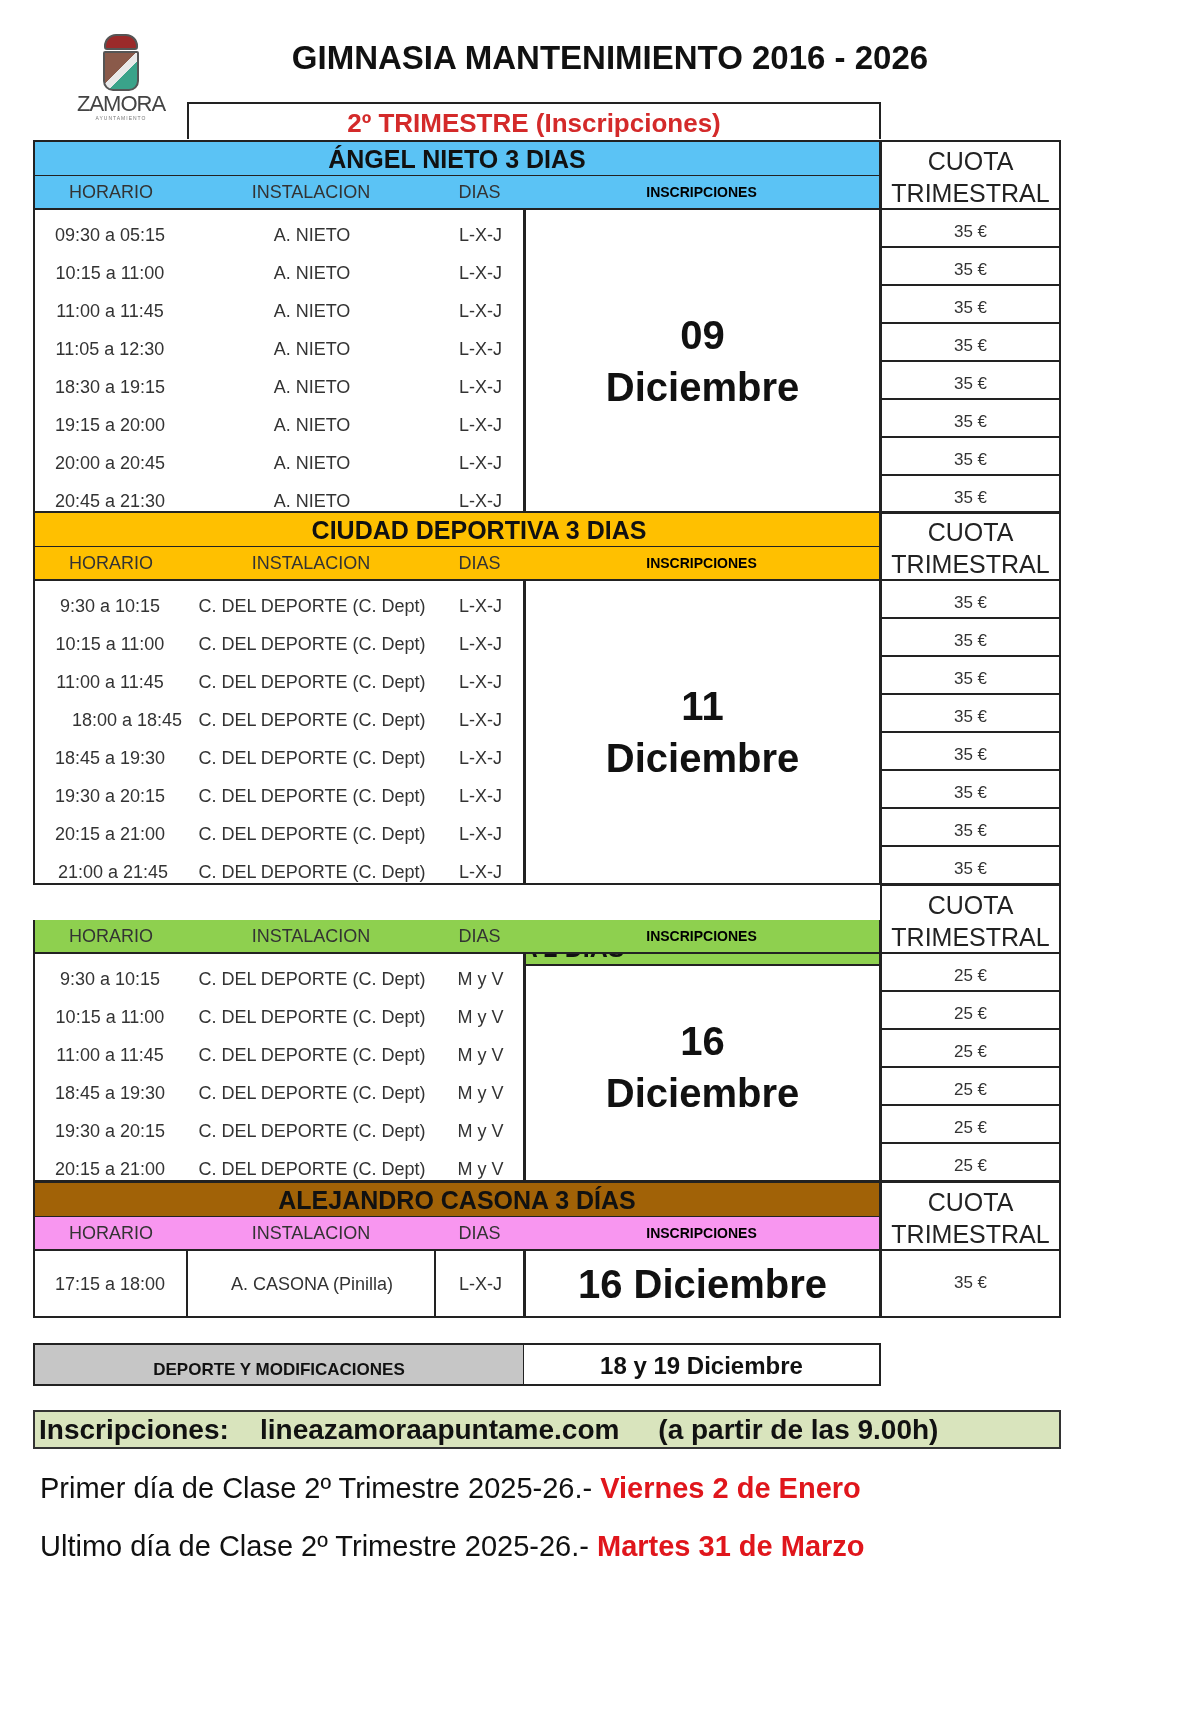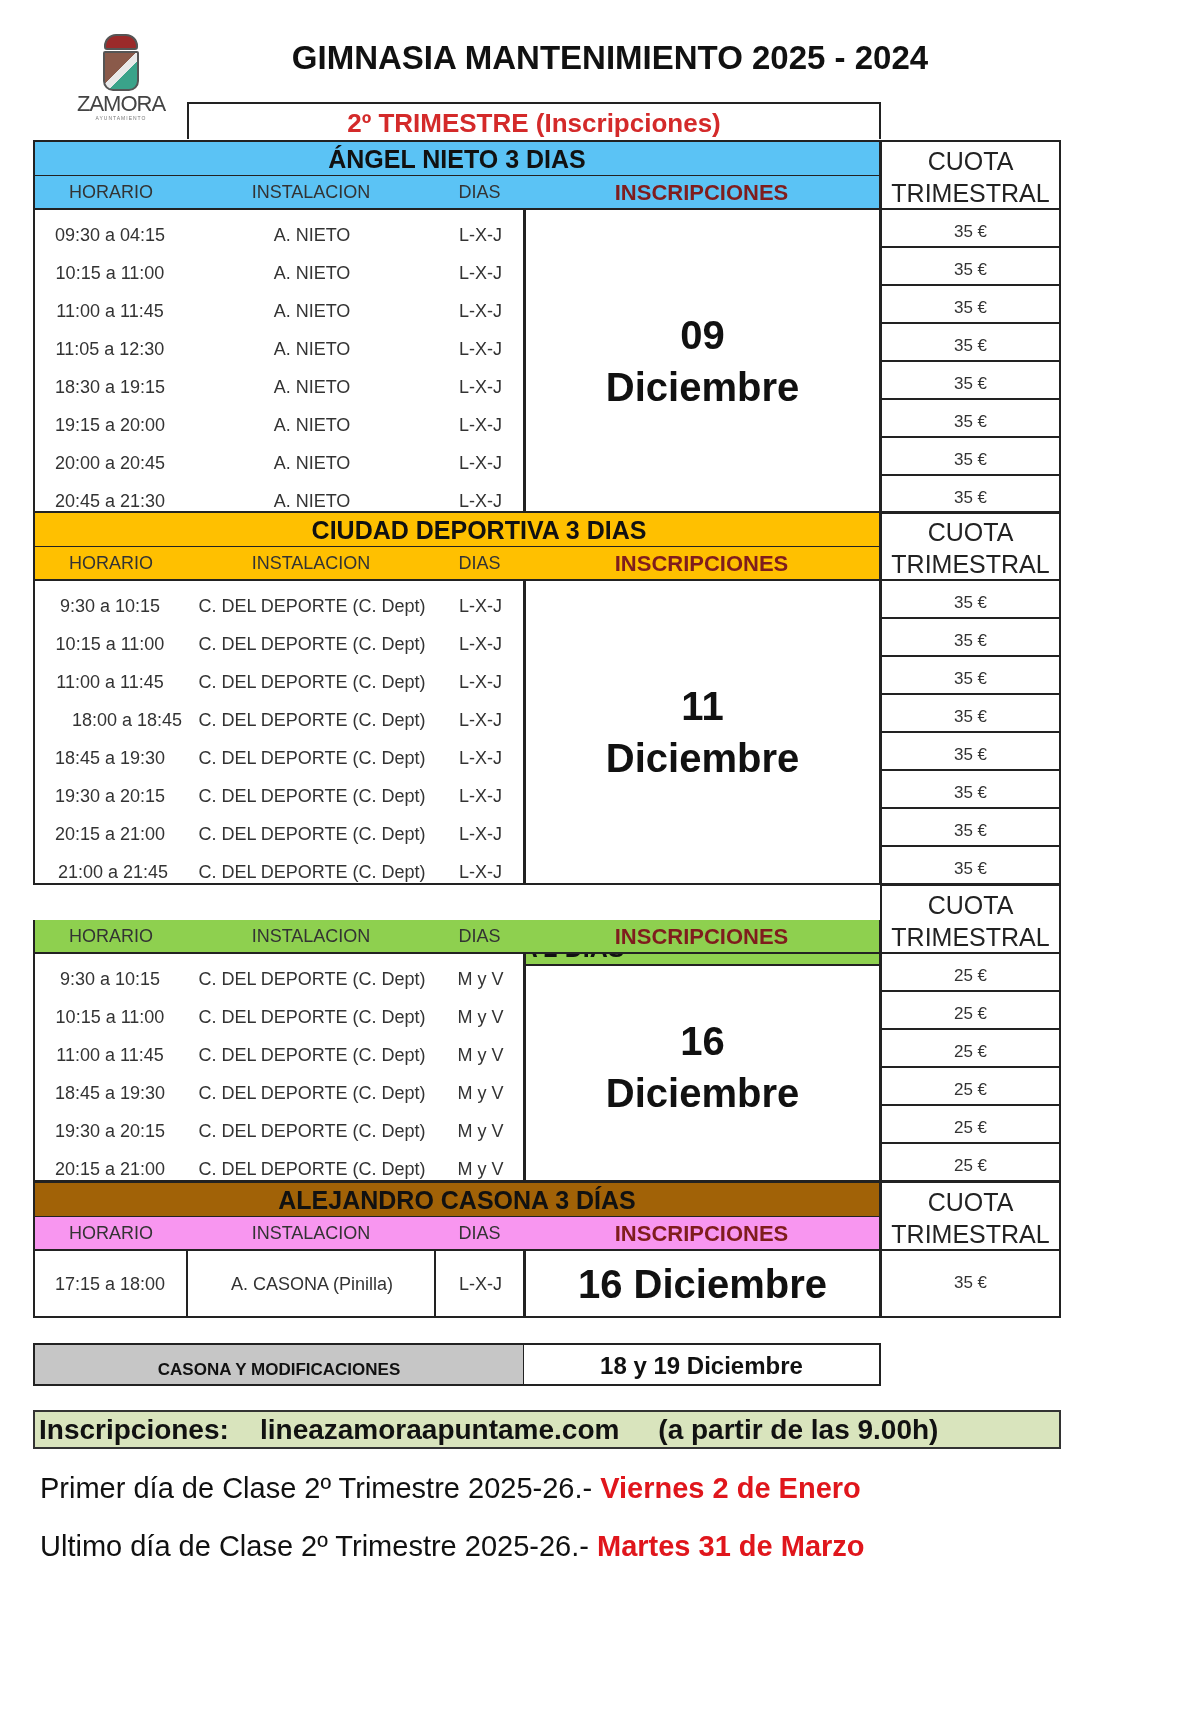--- a/index.html
+++ b/index.html
@@ -9,21 +9,21 @@
   .logo { left:66px; top:34px; width:110px; height:90px; text-align:center; }
   .logo .crown { width:30px; height:12px; margin:0 auto; background:#9b2a2a; border-radius:12px 12px 3px 3px; border:2px solid #555; }
   .logo .shield { width:32px; height:36px; margin:1px auto 0; border:2px solid #555; background:linear-gradient(135deg,#8a5a4a 0 45%, #e9e9e9 45% 60%, #3aa38a 60% 100%); border-radius:2px 2px 10px 10px; }
   .logo .name { font-size:22px; color:#444; letter-spacing:-1px; margin-top:2px; line-height:22px; }
   .logo .sub { font-size:5px; color:#777; letter-spacing:1px; }
   .title { left:270px; top:38px; width:680px; height:40px; text-align:center; font-size:33px; font-weight:bold; color:#111; line-height:40px; }
   .trim { left:187px; top:102px; width:694px; height:37px; border:2px solid #222; border-bottom:none; text-align:center; color:#d42a2a; font-weight:bold; font-size:26px; line-height:38px; }
 
   .sec-head { left:33px; width:848px; height:37px; border:2px solid #222; text-align:center; font-weight:bold; font-size:25px; line-height:34px; color:#111; }
   .colhdr { height:34px; border:2px solid #222; border-top:none; text-align:center; font-size:18px; line-height:33px; color:#333; }
-  .colhdr.bold { font-weight:bold; font-size:22px; color:#7f1d1d; }
+  .colhdr.bold { font-weight:bold; font-size:14px; color:#000000; }
   .cuota { left:880px; width:181px; height:70px; border:2px solid #222; text-align:center; font-size:25px; line-height:32px; padding-top:3px; color:#222; }
   .body-box { left:33px; border:2px solid #222; border-top:none; background:#fff; }
   .cell { font-size:18px; color:#333; text-align:center; line-height:38px; height:38px; }
   .fee { left:880px; width:181px; height:38px; border:2px solid #222; border-top:none; text-align:center; font-size:17px; line-height:44px; color:#333; }
   .insc { left:524px; width:357px; border:2px solid #222; border-top:none; text-align:center; font-weight:bold; color:#111; display:flex; flex-direction:column; justify-content:center; align-items:center; font-size:40px; line-height:52px; }
   .vline { width:2px; background:#222; }
 
   .cambios-l { left:33px; top:1343px; width:492px; height:43px; background:#c6c6c6; border:2px solid #222; text-align:center; font-weight:bold; font-size:17px; line-height:50px; color:#111; }
   .cambios-r { left:524px; top:1343px; width:357px; height:43px; background:#fff; border:2px solid #222; border-left:none; text-align:center; font-weight:bold; font-size:24px; line-height:42px; color:#111; }
   .web { left:33px; top:1410px; width:1028px; height:39px; background:#d9e4bd; border:2px solid #333; font-weight:bold; font-size:28px; line-height:35px; color:#111; padding-left:4px; white-space:pre; }
@@ -33,35 +33,35 @@
 </head>
 <body>
 
 <div class="abs logo">
   <div class="crown"></div>
   <div class="shield"></div>
   <div class="name">ZAMORA</div>
   <div class="sub">AYUNTAMIENTO</div>
 </div>
 
-<div class="abs title">GIMNASIA MANTENIMIENTO 2025 - 2024</div>
+<div class="abs title">GIMNASIA MANTENIMIENTO 2016 - 2026</div>
 <div class="abs trim">2º TRIMESTRE (Inscripciones)</div>
 
 <div id="sections">
     <div class="abs sec-head" style="top:140px;background:#5bc3f5;">ÁNGEL NIETO 3 DIAS</div>
     <div class="abs cuota" style="top:140px;">
       <div>CUOTA</div>
       <div>TRIMESTRAL</div>
     </div>
     <div class="abs colhdr" style="left:33px;top:176px;width:156px;background:#5bc3f5;">HORARIO</div>
     <div class="abs colhdr" style="left:187px;top:176px;width:250px;background:#5bc3f5;border-left:none;">INSTALACION</div>
     <div class="abs colhdr" style="left:435px;top:176px;width:91px;background:#5bc3f5;border-left:none;">DIAS</div>
     <div class="abs colhdr bold" style="left:524px;top:176px;width:357px;background:#5bc3f5;border-left:none;">INSCRIPCIONES</div>
     <div class="abs body-box" style="top:210px;width:492px;height:304px;"></div>
-    <div class="abs cell" style="left:40px;top:216px;width:140px;">09:30 a 04:15</div>
+    <div class="abs cell" style="left:40px;top:216px;width:140px;">09:30 a 05:15</div>
     <div class="abs cell" style="left:187px;top:216px;width:250px;">A. NIETO</div>
     <div class="abs cell" style="left:437px;top:216px;width:87px;">L-X-J</div>
     <div class="abs fee" style="top:210px;height:38px;">35 €</div>
     <div class="abs cell" style="left:40px;top:254px;width:140px;">10:15 a 11:00</div>
     <div class="abs cell" style="left:187px;top:254px;width:250px;">A. NIETO</div>
     <div class="abs cell" style="left:437px;top:254px;width:87px;">L-X-J</div>
     <div class="abs fee" style="top:248px;height:38px;">35 €</div>
     <div class="abs cell" style="left:40px;top:292px;width:140px;">11:00 a 11:45</div>
     <div class="abs cell" style="left:187px;top:292px;width:250px;">A. NIETO</div>
     <div class="abs cell" style="left:437px;top:292px;width:87px;">L-X-J</div>
@@ -188,19 +188,19 @@
     <div class="abs vline" style="left:434px;top:1251px;height:67px;"></div>
     <div class="abs cell" style="left:40px;top:1265px;width:140px;">17:15 a 18:00</div>
     <div class="abs cell" style="left:187px;top:1265px;width:250px;">A. CASONA (Pinilla)</div>
     <div class="abs cell" style="left:437px;top:1265px;width:87px;">L-X-J</div>
     <div class="abs fee" style="top:1251px;height:67px;line-height:64px;">35 €</div>
     <div class="abs insc" style="top:1251px;height:67px;">
       <div>16 Diciembre</div>
     </div>
   </div>
 
-<div class="abs cambios-l">CASONA Y MODIFICACIONES</div>
+<div class="abs cambios-l">DEPORTE Y MODIFICACIONES</div>
 <div class="abs cambios-r">18 y 19 Diciembre</div>
 
 <div class="abs web"><span>Inscripciones:</span>    <span>lineazamoraapuntame.com</span>     <span>(a partir de las 9.00h)</span></div>
 
 <div class="abs foot" style="top:1472px;"><span>Primer día de Clase 2º Trimestre 2025-26.- </span><span class="red">Viernes 2 de Enero</span></div>
 <div class="abs foot" style="top:1510px;margin-top:20px;"><span>Ultimo día de Clase 2º Trimestre 2025-26.- </span><span class="red">Martes 31 de Marzo</span></div>
 
 </body></html>

